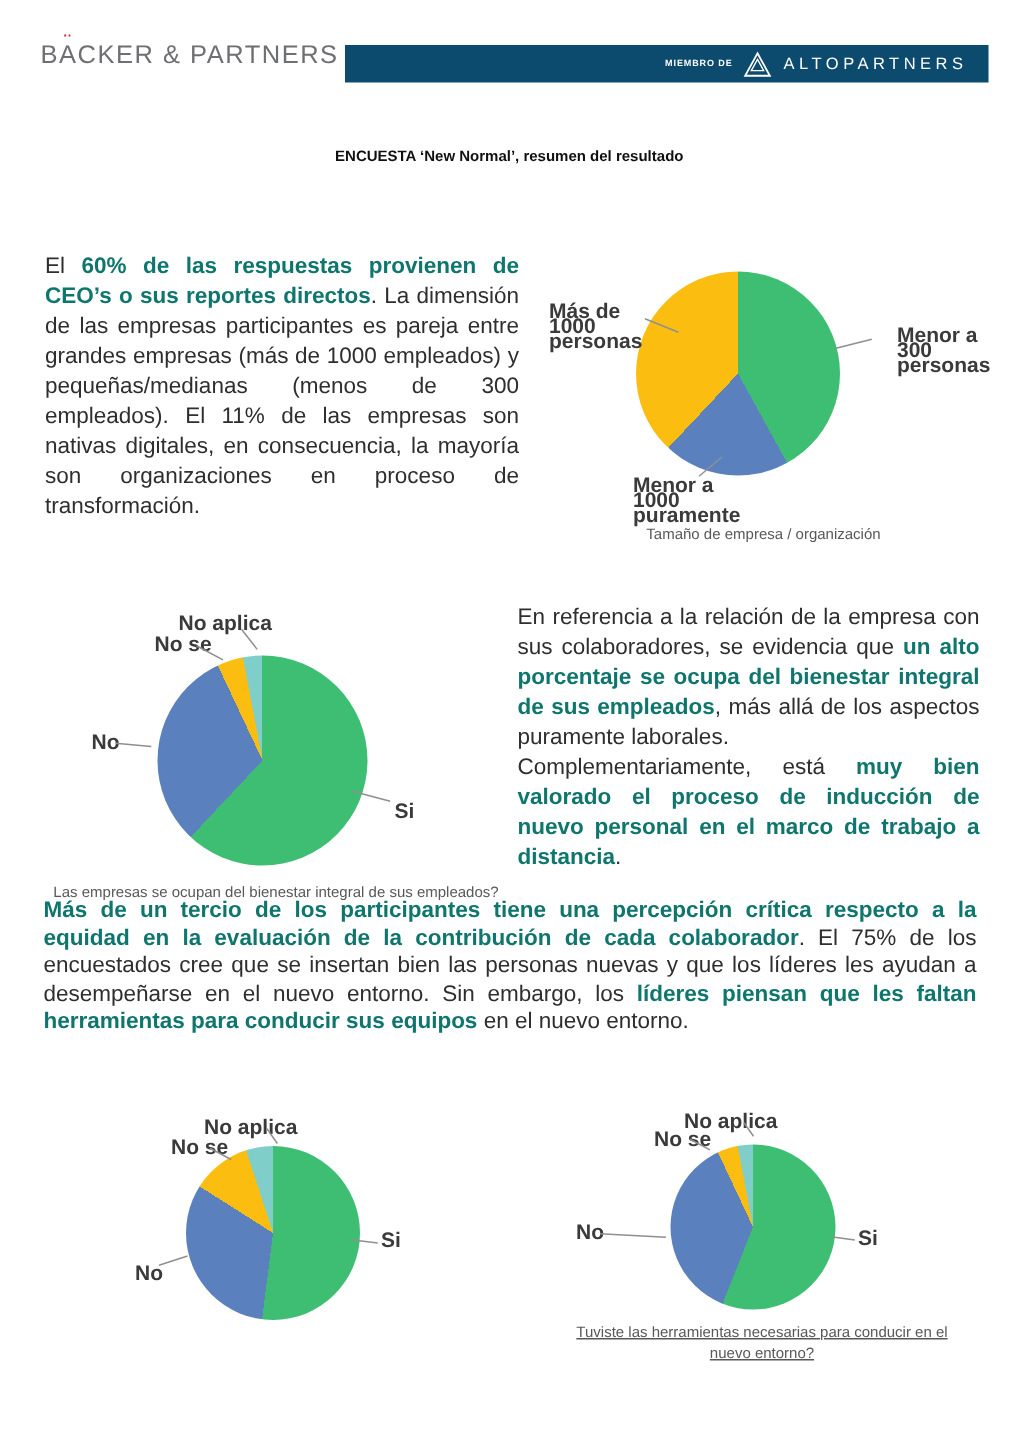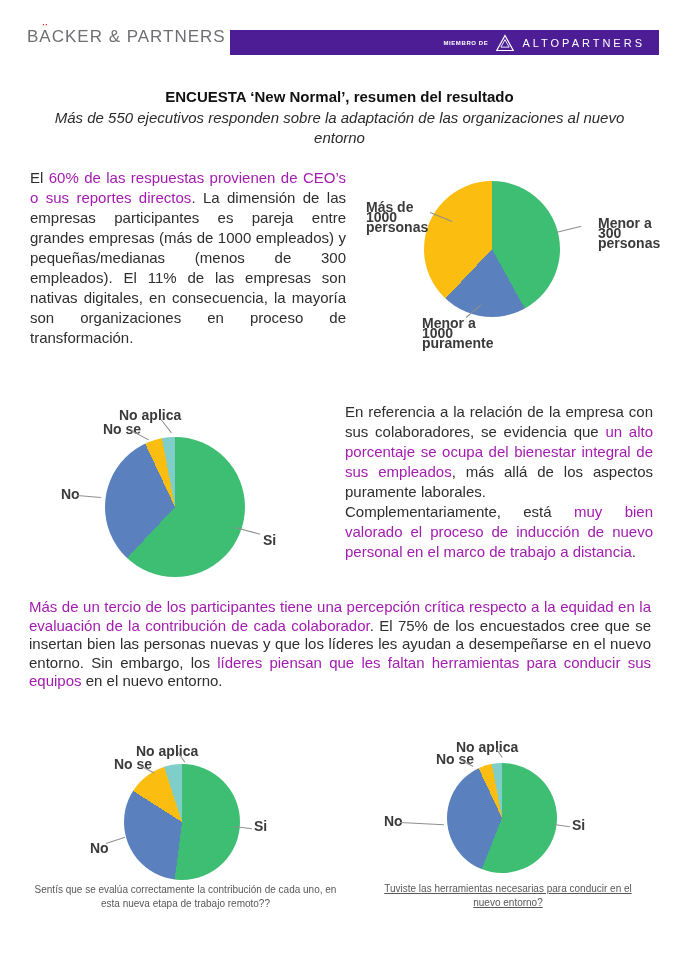--- a/index.html
+++ b/index.html
@@ -13,26 +13,26 @@
   .uml{position:absolute;left:50%;transform:translateX(-50%);top:-6px;
        color:#d9251c;font-size:15px;line-height:1;}
   .redbar{position:absolute;left:190px;top:30px;right:20px;height:25px;
           display:flex;align-items:center;justify-content:flex-end;padding-right:14px;box-sizing:border-box;}
   .member-row{display:flex;align-items:center;gap:7px;color:#fff;}
   .member-prefix{font-size:6px;letter-spacing:0.6px;font-weight:bold;}
   .member-name{font-size:11px;letter-spacing:3px;font-weight:500;}
 
   
   .title-block{position:absolute;left:0;right:0;top:88px;text-align:center;}
-  .doc-title{font-size:15px;font-weight:bold;color:#101010;margin:0;}
+  .doc-title{font-size:10px;font-weight:bold;color:#101010;margin:11px;}
   .doc-subtitle{font-style:italic;font-size:15px;line-height:20px;width:580px;margin:3px auto 0;color:#2b2b2b;}
 
   
   .para{position:absolute;text-align:justify;font-size:15px;line-height:20px;}
-  .para .b{font-weight:normal;color:#a21caf;}
+  .para .b{font-weight:bold;color:#0f766e;}
   #para1{left:30px;top:168px;width:316px;}
   #para2{left:345px;top:402px;width:308px;}
   #para3{left:29px;top:598px;width:622px;line-height:18.5px;}
 
   
   .chart{position:absolute;}
   #chart1{left:358px;top:172px;width:302px;height:200px;}
   #chart2{left:33px;top:403px;width:302px;height:205px;}
   #chart3{left:28px;top:743px;width:315px;height:172px;}
   #chart4{left:358px;top:740px;width:300px;height:170px;}
@@ -85,77 +85,77 @@
   #chart4 .lbl-si{left:214px;top:80px;}
   #chart4 .ln-si{left:196px;top:84px;width:16px;transform:rotate(8deg);}
 </style>
 </head>
 <body>
 
 <div class="page">
 
   <div class="brand"><span>B</span><span class="a-wrap"><span class="uml">¨</span><span>A</span></span><span>CKER &amp; PARTNERS</span></div>
 
-  <div class="redbar" id="redbar" style="background: #4c1d95; margin-left: 40px;">
+  <div class="redbar" id="redbar" style="background: #0c4a6e; margin-left: 40px;">
     <div class="member-row">
       <span class="member-prefix">MIEMBRO DE</span>
       <span style="display:inline-flex;">
         <svg width="20" height="18" viewBox="0 0 26 24">
           <path d="M13 2 L24 22 H2 Z" fill="none" stroke="#ffffff" stroke-width="1.6"></path>
           <path d="M13 7.5 L18.5 17.5 H7.5 Z" fill="none" stroke="#ffffff" stroke-width="1.2"></path>
         </svg>
       </span>
       <span class="member-name">ALTOPARTNERS</span>
     </div>
   </div>
 
   <div class="title-block">
     <p class="doc-title">ENCUESTA ‘New Normal’, resumen del resultado</p>
-    <div class="doc-subtitle"><span>Más de </span><span class="b">550 ejecutivos</span><span> responden sobre la adaptación de las organizaciones al nuevo entorno</span></div>
   </div>
 
   <div class="para" id="para1"><span>El </span><span class="b">60% de las respuestas provienen de CEO’s o sus reportes directos</span><span>. La dimensión de las empresas participantes es pareja entre grandes empresas (más de 1000 empleados) y pequeñas/medianas (menos de 300 empleados). El 11% de las empresas son nativas digitales, en consecuencia, la mayoría son organizaciones en proceso de transformación.</span></div>
 
   <div class="chart" id="chart1">
     <div class="pie" style="background: conic-gradient(rgb(62, 190, 114) 0%, rgb(62, 190, 114) 42%, rgb(90, 129, 189) 42%, rgb(90, 129, 189) 62%, rgb(251, 190, 16) 62%, rgb(251, 190, 16) 100%);"></div>
     <div class="plabel lbl-a">Más de 1000 personas</div>
     <div class="callout ln-a"></div>
     <div class="plabel lbl-b">Menor a 300 personas</div>
     <div class="callout ln-b"></div>
     <div class="plabel lbl-c">Menor a 1000 puramente</div>
     <div class="callout ln-c"></div>
+    <div class="caption">Tamaño de empresa / organización</div>
   </div>
 
   <div class="chart" id="chart2">
     <div class="pie" style="background: conic-gradient(rgb(62, 190, 114) 0%, rgb(62, 190, 114) 62%, rgb(90, 129, 189) 62%, rgb(90, 129, 189) 93%, rgb(251, 190, 16) 93%, rgb(251, 190, 16) 97%, rgb(127, 206, 202) 97%, rgb(127, 206, 202) 100%);"></div>
     <div class="plabel lbl-noaplica">No aplica</div>
     <div class="callout ln-noaplica"></div>
     <div class="plabel lbl-nose">No se</div>
     <div class="callout ln-nose"></div>
     <div class="plabel lbl-no">No</div>
     <div class="callout ln-no"></div>
     <div class="plabel lbl-si">Si</div>
     <div class="callout ln-si"></div>
+    <div class="caption">Las empresas se ocupan del bienestar integral de sus empleados?</div>
   </div>
 
   <div class="para" id="para2"><span>En referencia a la relación de la empresa con sus colaboradores, se evidencia que </span><span class="b">un alto porcentaje se ocupa del bienestar integral de sus empleados</span><span>, más allá de los aspectos puramente laborales.</span><br><span>Complementariamente, está </span><span class="b">muy bien valorado el proceso de inducción de nuevo personal en el marco de trabajo a distancia</span><span>.</span></div>
 
   <div class="para" id="para3"><span class="b">Más de un tercio de los participantes tiene una percepción crítica respecto a la equidad en la evaluación de la contribución de cada colaborador</span><span>. El 75% de los encuestados cree que se insertan bien las personas nuevas y que los líderes les ayudan a desempeñarse en el nuevo entorno. Sin embargo, los </span><span class="b">líderes piensan que les faltan herramientas para conducir sus equipos</span><span> en el nuevo entorno.</span></div>
 
   <div class="chart" id="chart3">
     <div class="pie" style="background: conic-gradient(rgb(62, 190, 114) 0%, rgb(62, 190, 114) 52%, rgb(90, 129, 189) 52%, rgb(90, 129, 189) 84%, rgb(251, 190, 16) 84%, rgb(251, 190, 16) 95%, rgb(127, 206, 202) 95%, rgb(127, 206, 202) 100%);"></div>
     <div class="plabel lbl-noaplica">No aplica</div>
     <div class="callout ln-noaplica"></div>
     <div class="plabel lbl-nose">No se</div>
     <div class="callout ln-nose"></div>
     <div class="plabel lbl-no">No</div>
     <div class="callout ln-no"></div>
     <div class="plabel lbl-si">Si</div>
     <div class="callout ln-si"></div>
-    <div class="caption">Sentís que se evalúa correctamente la contribución de cada uno, en esta nueva etapa de trabajo remoto??</div>
   </div>
 
   <div class="chart" id="chart4">
     <div class="pie" style="background: conic-gradient(rgb(62, 190, 114) 0%, rgb(62, 190, 114) 56%, rgb(90, 129, 189) 56%, rgb(90, 129, 189) 93%, rgb(251, 190, 16) 93%, rgb(251, 190, 16) 97%, rgb(127, 206, 202) 97%, rgb(127, 206, 202) 100%);"></div>
     <div class="plabel lbl-noaplica">No aplica</div>
     <div class="callout ln-noaplica"></div>
     <div class="plabel lbl-nose">No se</div>
     <div class="callout ln-nose"></div>
     <div class="plabel lbl-no">No</div>
     <div class="callout ln-no"></div>

